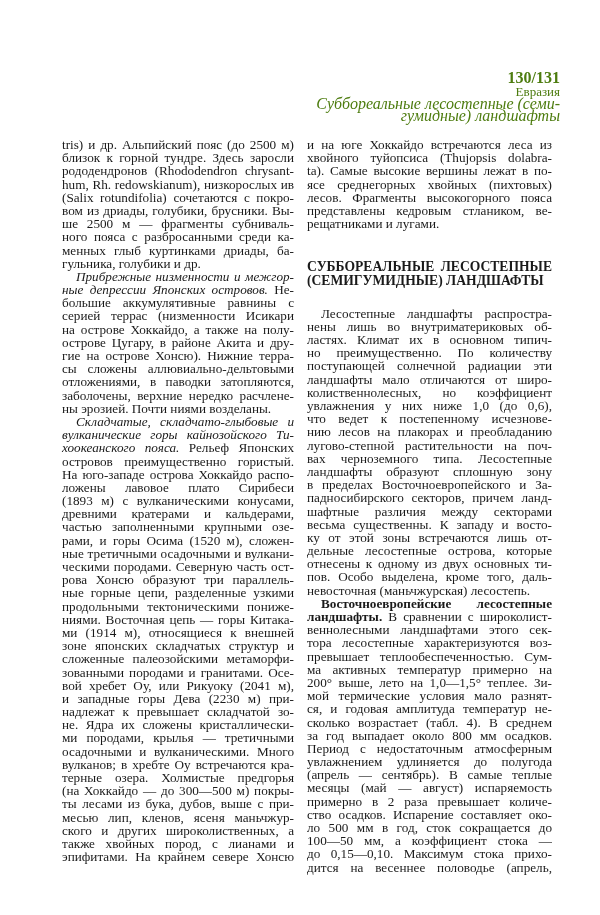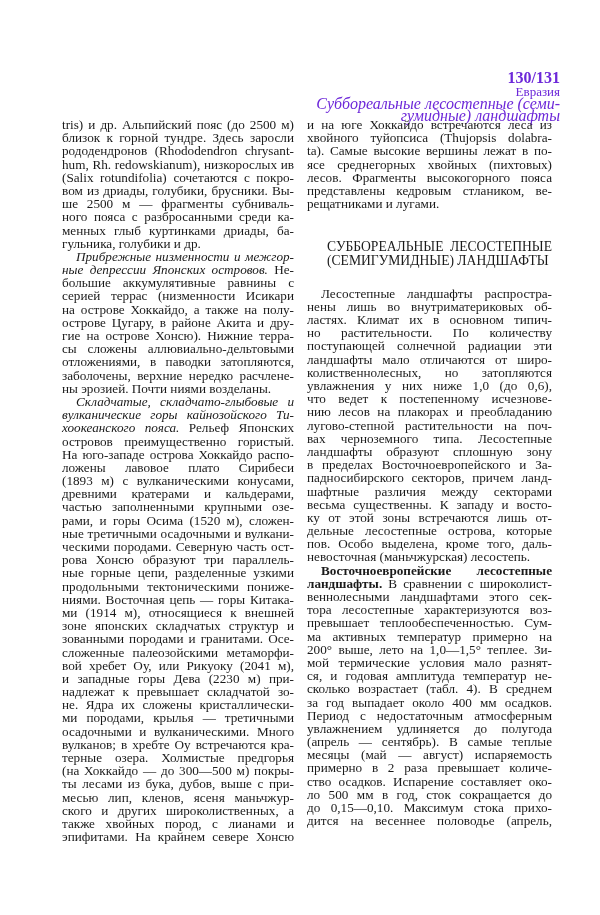--- a/index.html
+++ b/index.html
@@ -3,38 +3,38 @@
 <meta charset="utf-8">
 <style>
   html, body { margin: 0; padding: 0; background: #ffffff; }
   body {
     width: 600px; height: 915px; position: relative; overflow: hidden;
     font-family: "Liberation Serif", "DejaVu Serif", serif;
     color: #1a1a1a;
   }
   .header {
     position: absolute; right: 40px; top: 70px; text-align: right;
-    color: #6d28d9; line-height: 12px;
+    color: #4d7c0f; line-height: 12px;
   }
   .header .pages { font-size: 16px; font-weight: bold; line-height: 16px; }
   .header .region { font-size: 13px; }
   .header .section { font-size: 16px; font-style: italic; }
   .col {
-    position: absolute; top: 118px; width: 232px;
+    position: absolute; top: 138px; width: 232px;
     font-size: 13.2px; line-height: 13.2px; text-align: justify;
   }
   .col.left { left: 62px; }
   .col.right { left: 307px; width: 245px; }
   .line { display: block; white-space: nowrap; text-align-last: justify; height: 13.2px; }
   .line.last { text-align-last: left; }
   .it { font-style: italic; }
   .b { font-weight: bold; }
   .heading {
-    font-weight: normal; font-size: 13.6px; line-height: 13.2px;
-    margin-top: 30px; margin-bottom: 20px; margin-left: 20px;
+    font-weight: bold; font-size: 13.6px; line-height: 13.2px;
+    margin-top: 30px; margin-bottom: 20px;
   }
 </style>
 </head>
 <body>
 
 <div class="header">
   <div class="pages">130/131</div>
   <div class="region">Евразия</div>
   <div class="section">Суббореальные лесостепные (семи-</div>
   <div class="section">гумидные) ландшафты</div>
@@ -78,22 +78,22 @@
       <span class="line">частью заполненными крупными озе-</span>
       <span class="line">рами, и горы Осима (1520 м), сложен-</span>
       <span class="line">ные третичными осадочными и вулкани-</span>
       <span class="line">ческими породами. Северную часть ост-</span>
       <span class="line">рова Хонсю образуют три параллель-</span>
       <span class="line">ные горные цепи, разделенные узкими</span>
       <span class="line">продольными тектоническими пониже-</span>
       <span class="line">ниями. Восточная цепь — горы Китака-</span>
       <span class="line">ми (1914 м), относящиеся к внешней</span>
       <span class="line">зоне японских складчатых структур и</span>
+      <span class="line">сложенные палеозойскими метаморфи-</span>
       <span class="line">зованными породами и гранитами. Осе-</span>
-      <span class="line">сложенные палеозойскими метаморфи-</span>
       <span class="line">вой хребет Оу, или Рикуоку (2041 м),</span>
       <span class="line">и западные горы Дева (2230 м) при-</span>
       <span class="line">надлежат к превышает складчатой зо-</span>
       <span class="line">не. Ядра их сложены кристаллически-</span>
       <span class="line">ми породами, крылья — третичными</span>
       <span class="line">осадочными и вулканическими. Много</span>
       <span class="line">вулканов; в хребте Оу встречаются кра-</span>
       <span class="line">терные озера. Холмистые предгорья</span>
       <span class="line">(на Хоккайдо — до 300—500 м) покры-</span>
       <span class="line">ты лесами из бука, дубов, выше с при-</span>
@@ -115,54 +115,56 @@
       <span class="line last">рещатниками и лугами.</span>
     </div>
   <div class="heading">
     <span class="line">СУББОРЕАЛЬНЫЕ ЛЕСОСТЕПНЫЕ</span>
     <span class="line last">(СЕМИГУМИДНЫЕ) ЛАНДШАФТЫ</span>
   </div>
   <div id="rc-p2">
       <span class="line" style="padding-left: 14px;">Лесостепные ландшафты распростра-</span>
       <span class="line">нены лишь во внутриматериковых об-</span>
       <span class="line">ластях. Климат их в основном типич-</span>
-      <span class="line">но растительности. По количеству</span>
+      <span class="line">но преимущественно. По количеству</span>
       <span class="line">поступающей солнечной радиации эти</span>
       <span class="line">ландшафты мало отличаются от широ-</span>
-      <span class="line">колиственнолесных, но затопляются</span>
+      <span class="line">колиственнолесных, но коэффициент</span>
       <span class="line">увлажнения у них ниже 1,0 (до 0,6),</span>
       <span class="line">что ведет к постепенному исчезнове-</span>
       <span class="line">нию лесов на плакорах и преобладанию</span>
       <span class="line">лугово-степной растительности на поч-</span>
       <span class="line">вах черноземного типа. Лесостепные</span>
       <span class="line">ландшафты образуют сплошную зону</span>
       <span class="line">в пределах Восточноевропейского и За-</span>
       <span class="line">падносибирского секторов, причем ланд-</span>
       <span class="line">шафтные различия между секторами</span>
       <span class="line">весьма существенны. К западу и восто-</span>
       <span class="line">ку от этой зоны встречаются лишь от-</span>
       <span class="line">дельные лесостепные острова, которые</span>
+      <span class="line">отнесены к одному из двух основных ти-</span>
       <span class="line">пов. Особо выделена, кроме того, даль-</span>
       <span class="line last">невосточная (маньчжурская) лесостепь.</span>
     </div>
   <span class="line"><span style="display:inline-block;width:14px"></span><span class="b">Восточноевропейские лесостепные</span></span>
   <span class="line"><span class="b">ландшафты.</span><span> В сравнении с широколист-</span></span>
   <div id="rc-p3">
       <span class="line">веннолесными ландшафтами этого сек-</span>
       <span class="line">тора лесостепные характеризуются воз-</span>
       <span class="line">превышает теплообеспеченностью. Сум-</span>
       <span class="line">ма активных температур примерно на</span>
       <span class="line">200° выше, лето на 1,0—1,5° теплее. Зи-</span>
       <span class="line">мой термические условия мало разнят-</span>
       <span class="line">ся, и годовая амплитуда температур не-</span>
       <span class="line">сколько возрастает (табл. 4). В среднем</span>
-      <span class="line">за год выпадает около 400 мм осадков.</span>
+      <span class="line">за год выпадает около 800 мм осадков.</span>
       <span class="line">Период с недостаточным атмосферным</span>
       <span class="line">увлажнением удлиняется до полугода</span>
       <span class="line">(апрель — сентябрь). В самые теплые</span>
       <span class="line">месяцы (май — август) испаряемость</span>
       <span class="line">примерно в 2 раза превышает количе-</span>
       <span class="line">ство осадков. Испарение составляет око-</span>
       <span class="line">ло 500 мм в год, сток сокращается до</span>
+      <span class="line">100—50 мм, а коэффициент стока —</span>
       <span class="line">до 0,15—0,10. Максимум стока прихо-</span>
       <span class="line">дится на весеннее половодье (апрель,</span>
     </div>
 </div>
 
 </body></html>

